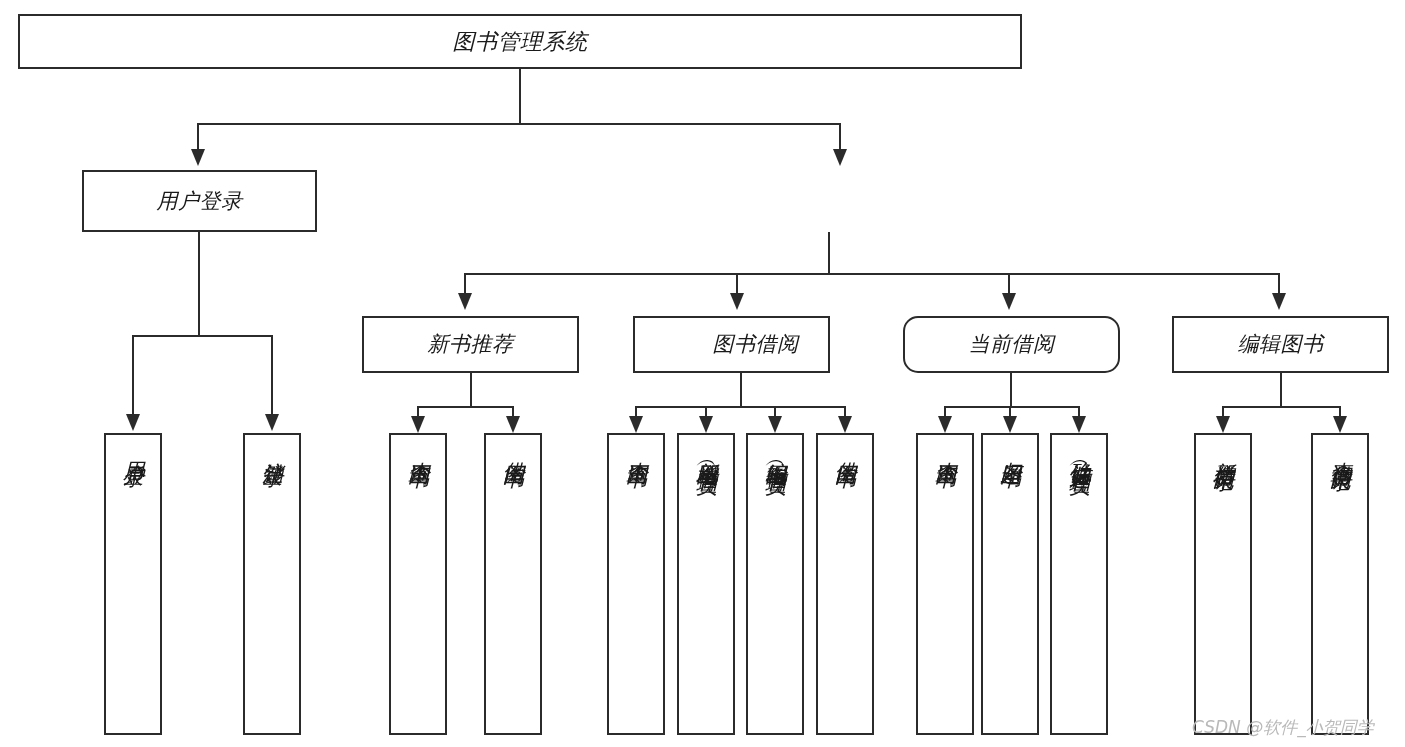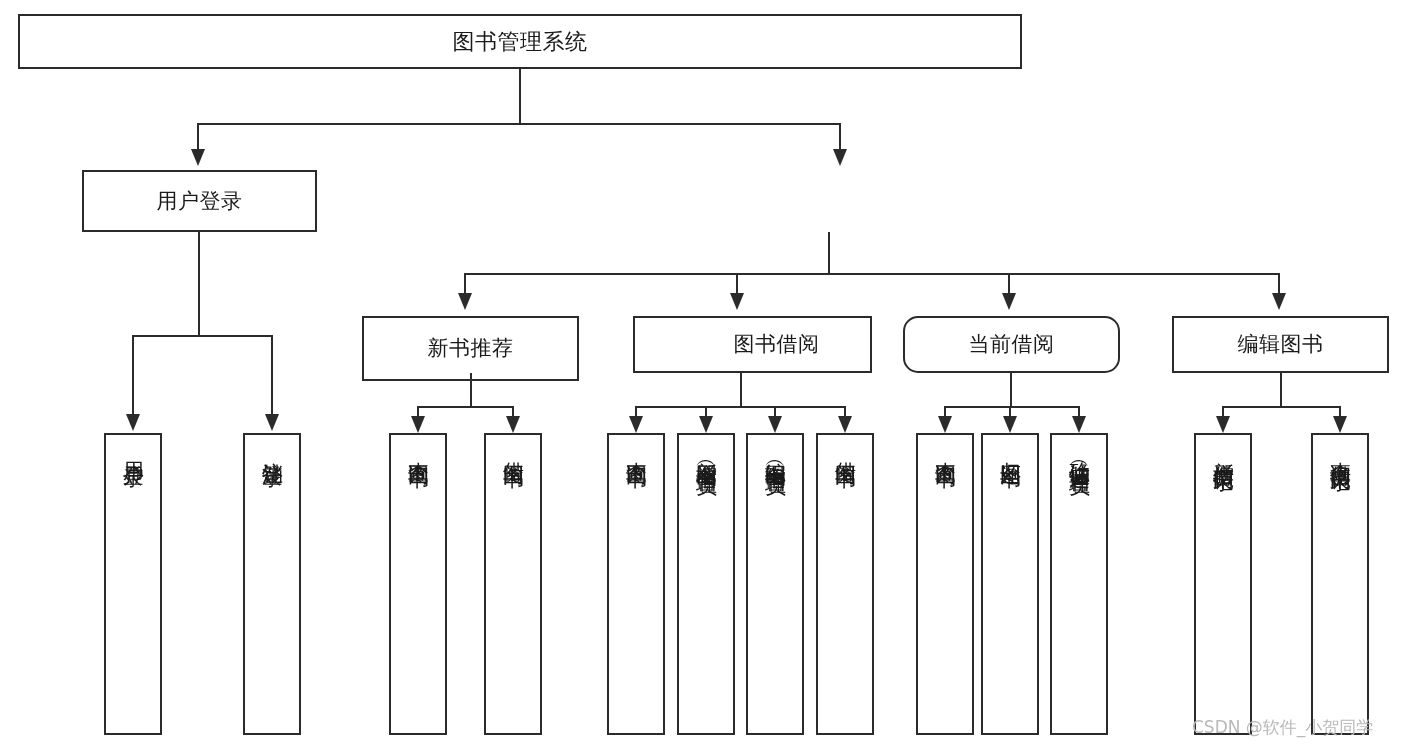--- a/index.html
+++ b/index.html
@@ -10,20 +10,21 @@
   }
   body {
     font-family: "DejaVu Sans", "Liberation Sans", sans-serif;
   }
   #diagram-canvas {
     position: relative;
     width: 1405px;
     height: 747px;
     background: #ffffff;
     overflow: hidden;
+    font-style: italic;
   }
   
   .node {
     position: absolute;
     box-sizing: border-box;
     background: #ffffff;
     border: 2px solid #2b2b2b;
     display: flex;
     align-items: center;
     justify-content: center;
@@ -113,24 +114,24 @@
   <div class="conn h" style="left:464px; top:273px; width:816px;"></div>
   <div class="conn v" style="left:464px; top:273px; height:22px;"></div>
   <div class="arrow" style="left:458px; top:293px;"></div>
   <div class="conn v" style="left:736px; top:273px; height:22px;"></div>
   <div class="arrow" style="left:730px; top:293px;"></div>
   <div class="conn v" style="left:1008px; top:273px; height:22px;"></div>
   <div class="arrow" style="left:1002px; top:293px;"></div>
   <div class="conn v" style="left:1278px; top:273px; height:22px;"></div>
   <div class="arrow" style="left:1272px; top:293px;"></div>
 
-  <div class="node horizontal" style="left:362px; top:316px; width:217px; height:65px;">
+  <div class="node horizontal" style="left:362px; top:316px; width:217px; height:57px;">
     <span class="label">新书推荐</span>
   </div>
-  <div class="node horizontal" style="left:633px; top:316px; width:239px; height:57px;padding-left:48px;">
+  <div class="node horizontal" style="left:633px; top:316px; width:197px; height:57px;padding-left:48px;">
     <span class="label">图书借阅</span>
   </div>
   <div class="node horizontal" style="left:903px; top:316px; width:217px; height:57px;border-radius:15px;">
     <span class="label">当前借阅</span>
   </div>
   <div class="node horizontal" style="left:1172px; top:316px; width:217px; height:57px;">
     <span class="label">编辑图书</span>
   </div>
 
   <div class="conn v" style="left:470px; top:373px; height:33px;"></div>

